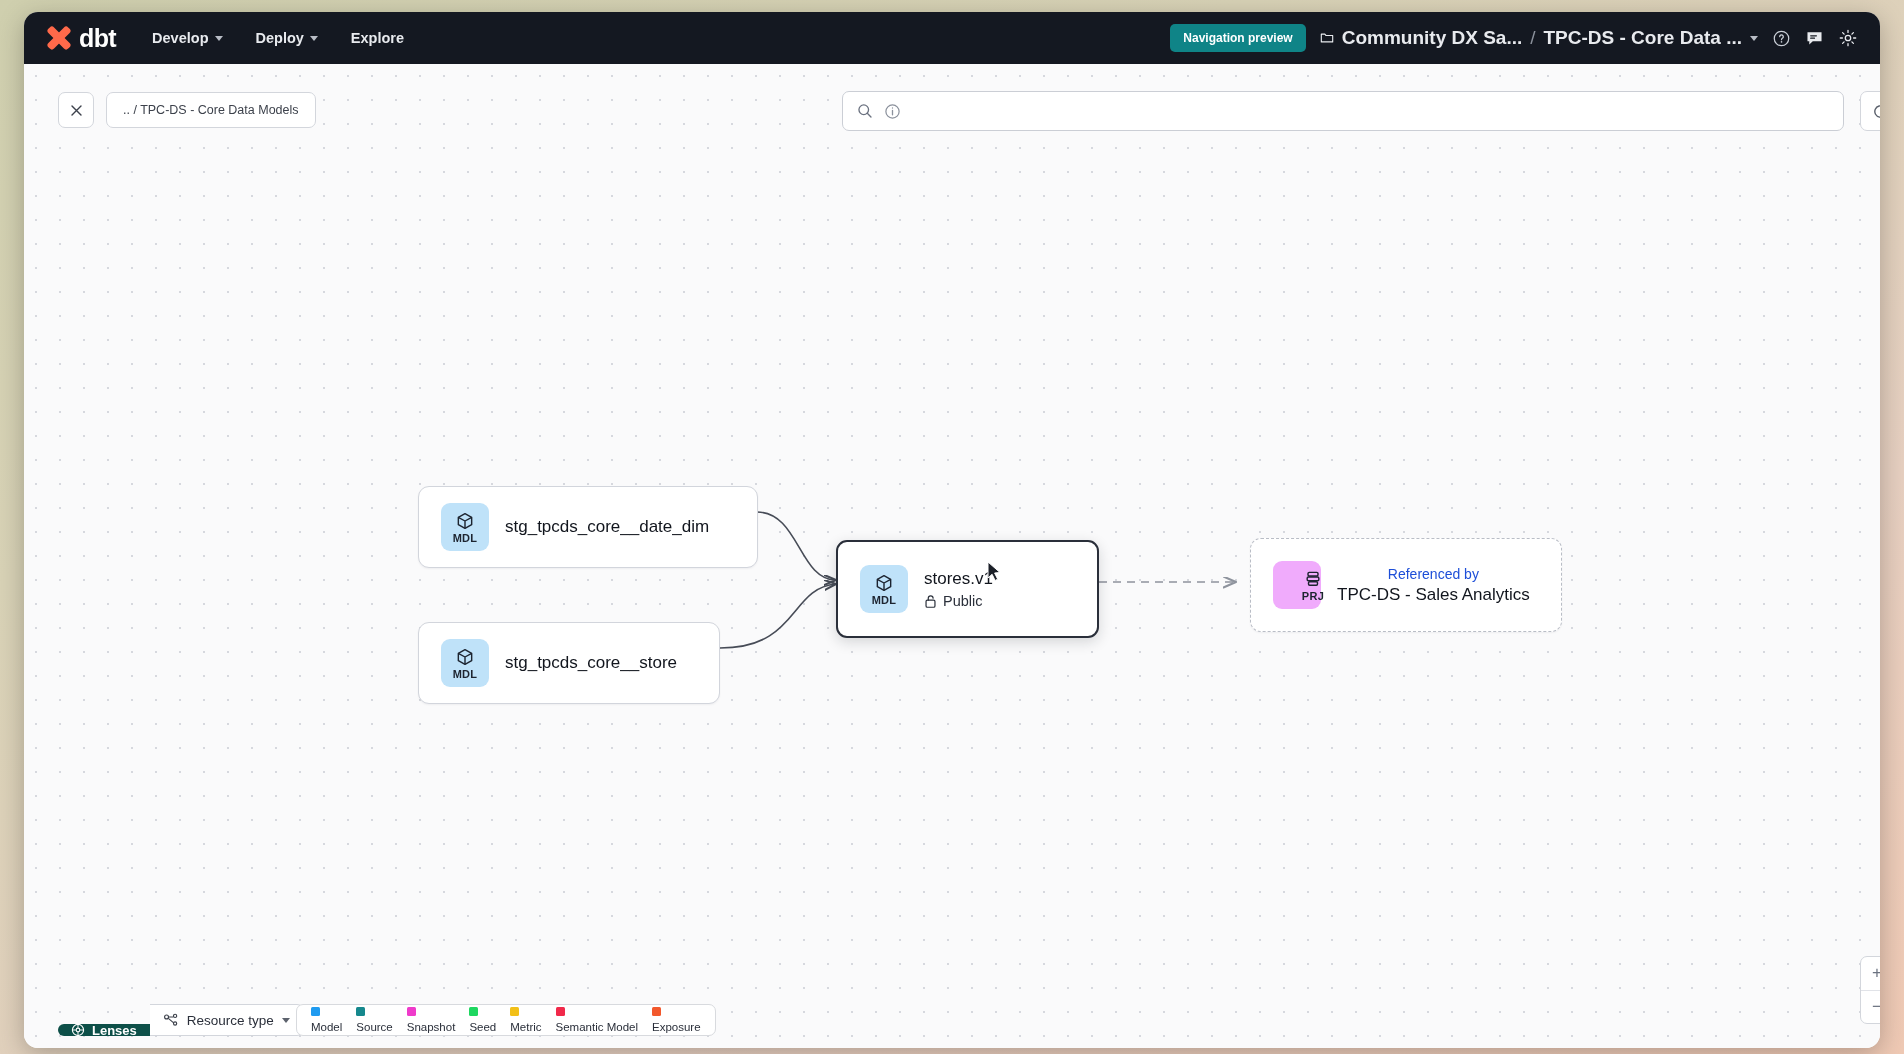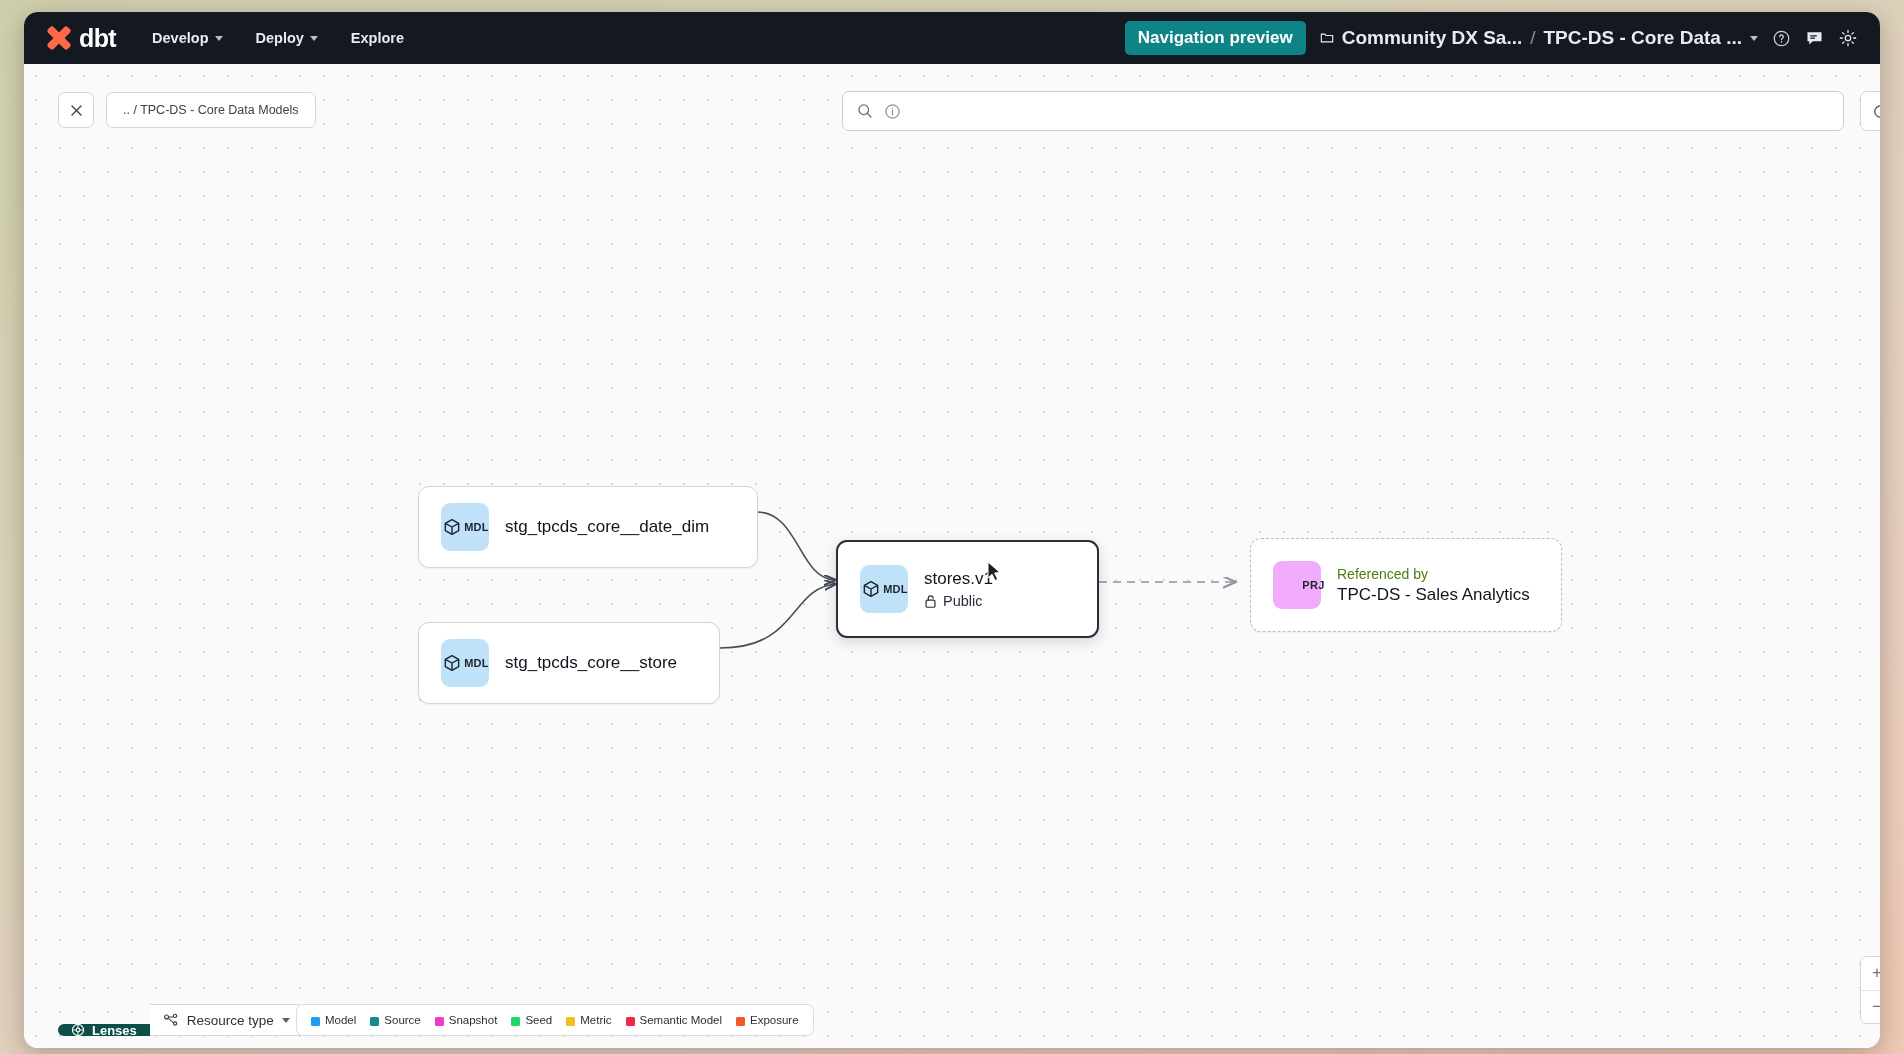--- a/index.html
+++ b/index.html
@@ -33,21 +33,21 @@
   .dbt-word { color:#fff; font-size:25px; font-weight:bold; letter-spacing:-.6px; }
   .nav-links { display:flex; align-items:flex-start; gap:33px; margin-left:36px; }
   .nav-item {
     color:#e8eaee; font-size:14.5px; font-weight:bold;
     display:flex; align-items:center; gap:6px; cursor:pointer;
   }
   .chev { width:0;height:0;border-left:4px solid transparent;border-right:4px solid transparent;
           border-top:5px solid #b9bdc6; display:inline-block; }
   .nav-right { margin-left:auto; display:flex; align-items:center; gap:14px; margin-right:22px; }
   .nav-preview {
-    background:#0f8487; color:#fff; font-size:17px; font-weight:bold;
+    background:#0f8487; color:#fff; font-size:12px; font-weight:bold;
     padding:7px 13px; border-radius:5px; cursor:pointer;
   }
   .crumb-nav { display:flex; align-items:center; gap:8px; color:#e8eaee; font-size:19px; font-weight:bold; }
   .crumb-sep { color:#8b919c; font-weight:normal; }
   .ico-btn { cursor:pointer; display:flex; align-items:center; }
   
   #canvas {
     position:absolute; left:0; top:52px; width:100%; height:984px;
     background-color:#fafafb;
     background-image:radial-gradient(circle, #d6d8de 1.1px, transparent 1.2px);
@@ -76,45 +76,45 @@
   
   .node {
     position:absolute; background:#fff; border:1px solid #d2d5dc;
     border-radius:11px; display:flex; align-items:center; gap:16px;
     padding:0 22px; cursor:pointer; box-shadow:0 1px 2px rgba(20,24,33,.05);
   }
   .node.selected { border:2.5px solid #2a2f3a; box-shadow:0 4px 14px rgba(20,24,33,.16); }
   .node.dashed { border:1.5px dashed #b9bdc6; }
   .badge {
     width:48px; height:48px; border-radius:9px; flex:0 0 auto;
-    display:flex; flex-direction:row; align-items:center; justify-content:center; gap:1px;
+    display:flex; flex-direction:column; align-items:center; justify-content:center; gap:1px;
   }
   .badge.mdl { background:#bfe2f9; }
   .badge.prj { background:#f0abfc;padding-left:32px; }
   .badge-label { font-size:11px; font-weight:bold; color:#1d2430; letter-spacing:.3px; }
   .node-title { font-size:17px; color:#11151d; }
   .node-sub { font-size:14.5px; color:#2a2f3a; display:flex; align-items:center; gap:6px; margin-top:4px; }
-  .node-eyebrow { font-size:14px; color:#4d7c0f; }
+  .node-eyebrow { font-size:14px; color:#1d4ed8;text-align:center; }
   .node-main { font-size:17px; color:#11151d; margin-top:3px; }
   
   #lenses-group { position:absolute; left:34px; top:992px; height:32px; display:flex; }
   #lenses-btn {
     background:#0d4f48; color:#fff; font-size:13px; font-weight:bold;
     border-radius:7px 0 0 7px; padding:0 13px; display:flex; align-items:center; gap:7px; cursor:pointer;margin-top:20px;
   }
   #restype-btn {
     background:#fff; border:1px solid #d3d6dc; border-left:none; border-radius:0 7px 7px 0;
     padding:0 13px; display:flex; align-items:center; gap:8px; font-size:13.5px; color:#2a2f3a; cursor:pointer;
   }
   #legend {
     position:absolute; left:272px; top:992px; height:32px;
     background:#fff; border:1px solid #d8dade; border-radius:7px;
     display:flex; align-items:center; gap:14px; padding:0 14px;
   }
-  .leg { display:flex; align-items:flex-end; gap:5px; font-size:11.5px; color:#2a2f3a; }
+  .leg { display:flex; align-items:flex-start; gap:5px; font-size:11.5px; color:#2a2f3a;flex-direction:column; }
   .swatch { width:9px; height:9px; border-radius:1.5px; }
   #zoomctl {
     position:absolute; left:1836px; top:944px; width:34px; height:68px;
     background:#fff; border:1px solid #d3d6dc; border-radius:7px;
     display:flex; flex-direction:column;
   }
   .zbtn { flex:1; display:flex; align-items:center; justify-content:center; color:#6b7280; font-size:17px; cursor:pointer; }
   .zbtn + .zbtn { border-top:1px solid #e1e3e8; }
   #cursor { position:absolute; left:963px; top:497px; pointer-events:none; }
 </style>

